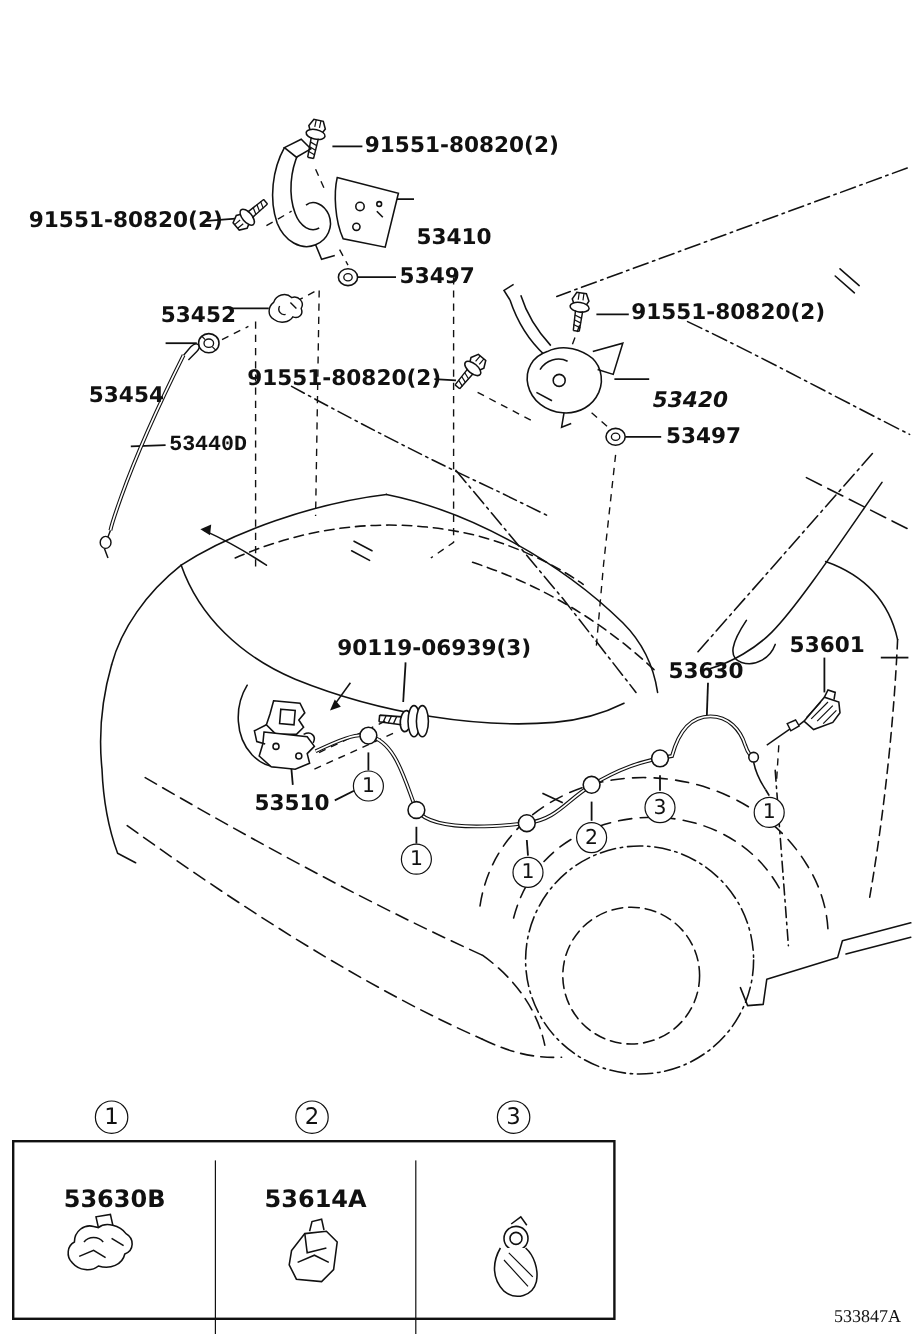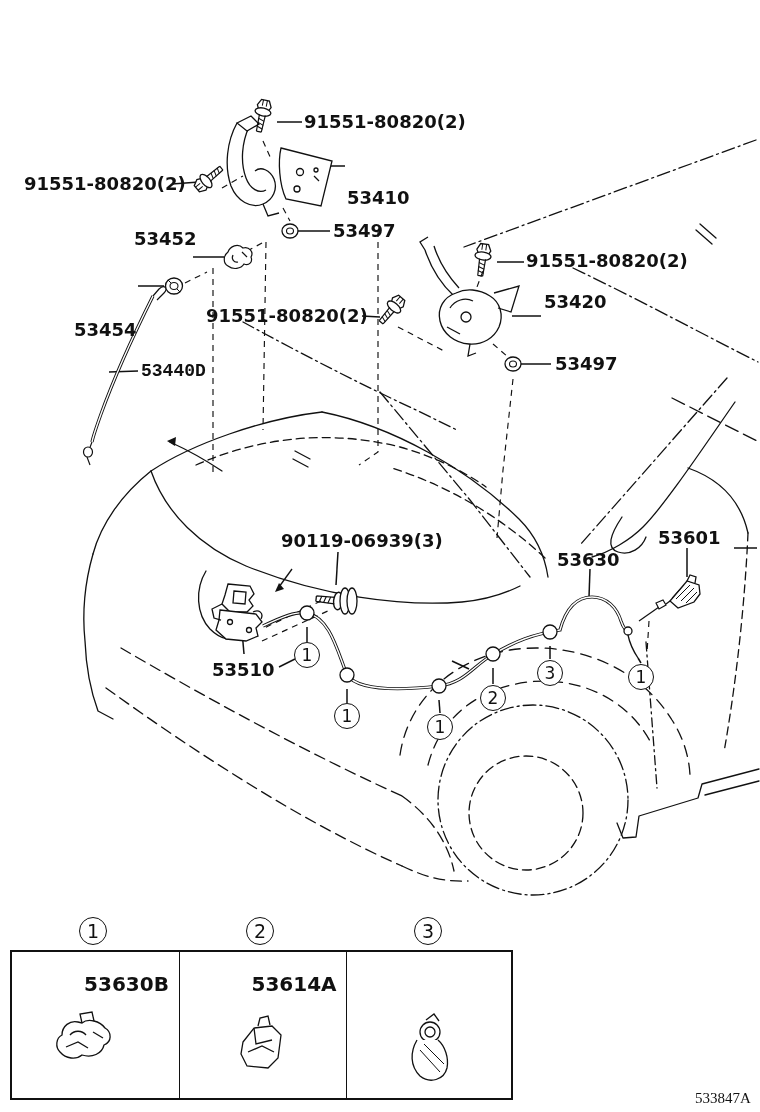--- a/index.html
+++ b/index.html
@@ -5,21 +5,21 @@
   html,body{margin:0;padding:0;background:#fff;}
   #stage{position:relative;width:760px;height:1112px;background:#fff;overflow:hidden;
          font-family:"DejaVu Sans",sans-serif;color:#111;}
   svg{position:absolute;left:0;top:0;}
   .lbl{position:absolute;font:700 18px "DejaVu Sans",sans-serif;color:#111;white-space:nowrap;line-height:22px;}
   .callout{position:absolute;width:26px;height:26px;border:1.7px solid #111;border-radius:50%;
            box-sizing:border-box;display:flex;align-items:center;justify-content:center;
            font:400 17px "DejaVu Sans",sans-serif;background:#fff;}
   .callout.big{width:28px;height:28px;font-size:19px;}
   .legend{position:absolute;left:10px;top:950px;width:503px;height:150px;border:2px solid #111;box-sizing:border-box;}
-  .legend .cell{position:absolute;top:0;height:100%;box-sizing:border-box;padding-left:31px;}
+  .legend .cell{position:absolute;top:15px;height:100%;box-sizing:border-box;}
   .cell1{left:0;width:168px;border-right:1.5px solid #111;}
   .cell2{left:168px;width:167px;border-right:1.5px solid #111;}
   .cell3{left:335px;width:166px;}
   .tbl-part{position:absolute;top:20px;width:100%;text-align:center;
             font:700 20px "DejaVu Sans",sans-serif;color:#111;}
   .figcode{position:absolute;left:695px;top:1090px;font:400 15px "Liberation Serif",serif;color:#111;}
 </style>
 </head>
 <body>
 
@@ -240,24 +240,24 @@
     <path d="M417,1040 C410,1052 410,1066 420,1076 C430,1084 444,1080 447,1068 C449,1058 445,1046 438,1040" fill="#fff"></path>
     <path d="M420,1050 L440,1072 M424,1044 L444,1064" stroke-width="1"></path>
     <path d="M426,1020 L434,1014 L439,1021"></path>
   </g>
 </svg>
 
   <div class="lbl" style="left:304px;top:111px;">91551-80820(2)</div>
   <div class="lbl" style="left:347px;top:155px;margin-top:32px;">53410</div>
   <div class="lbl" style="left:24px;top:173px;">91551-80820(2)</div>
   <div class="lbl" style="left:333px;top:220px;">53497</div>
-  <div class="lbl" style="left:134px;top:228px;">53452</div>
+  <div class="lbl" style="left:134px;top:252px;">53452</div>
   <div class="lbl" style="left:74px;top:275px;margin-top:44px;">53454</div>
   <div class="lbl" style="left:206px;top:305px;">91551-80820(2)</div>
-  <div class="lbl" style="left:544px;top:291px;">53420</div>
+  <div class="lbl" style="left:544px;top:323px;font-style:italic;">53420</div>
   <div class="lbl" style="left:526px;top:250px;">91551-80820(2)</div>
   <div class="lbl" style="left:555px;top:353px;">53497</div>
   <div class="lbl" style="left:141px;top:360px;font-family:Liberation Mono, monospace;">53440D</div>
   <div class="lbl" style="left:281px;top:530px;">90119-06939(3)</div>
   <div class="lbl" style="left:557px;top:549px;">53630</div>
   <div class="lbl" style="left:658px;top:527px;">53601</div>
   <div class="lbl" style="left:212px;top:659px;">53510</div>
 
   <div class="callout" style="left:294px;top:642px;">
       <span>1</span>

